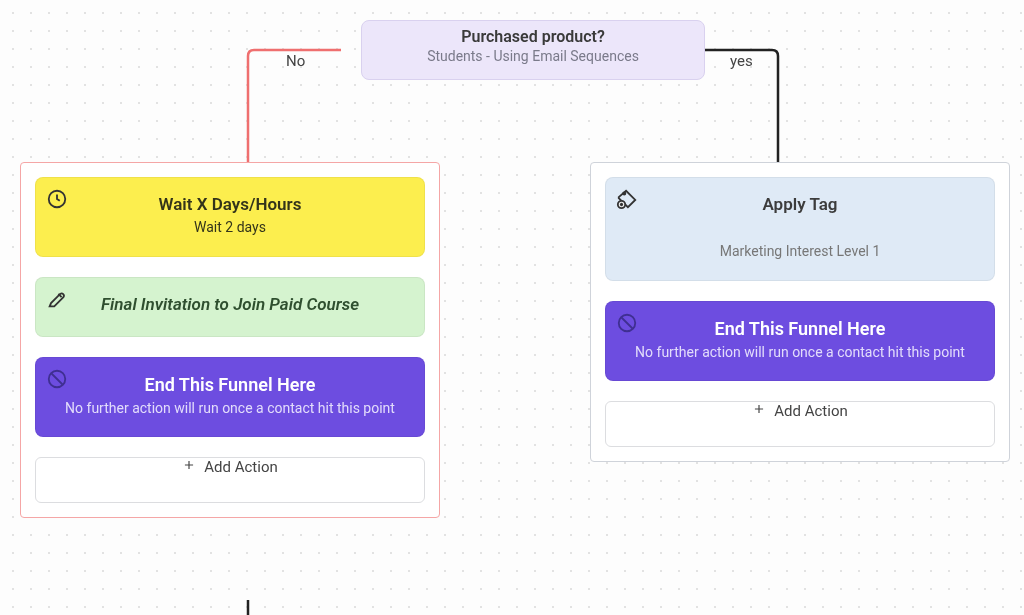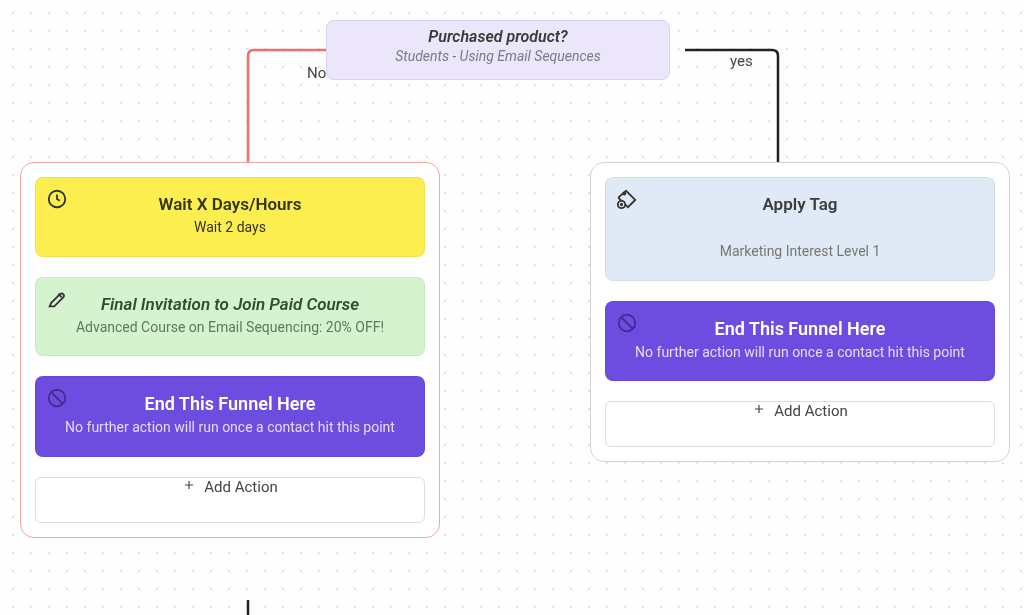--- a/index.html
+++ b/index.html
@@ -15,31 +15,30 @@
     position: relative;
     width: 1024px;
     height: 615px;
     background-color: #fdfdfd;
     background-image: radial-gradient(#e2e2e2 1px, transparent 1px);
     background-size: 18px 18px;
     background-position: 4px 4px;
   }
   .decision-node {
     position: absolute;
-    left: 326px;
+    left: 361px;
     top: 20px;
     width: 344px;
     height: 60px;
     background: #ece6fa;
     border: 1px solid #d9d1ef;
     border-radius: 8px;
     text-align: center;
     padding-top: 6px;
     box-sizing: border-box;
-    font-style: italic;
   }
   .decision-node .d-title {
     font-weight: 600;
     font-size: 16px;
     color: #3a3a3a;
   }
   .decision-node .d-sub {
     font-size: 14px;
     color: #7a7a8a;
     margin-top: 2px;
@@ -47,21 +46,21 @@
 
   .branch-label {
     position: absolute;
     font-size: 15px;
     color: #444;
   }
 
   .column {
     position: absolute;
     width: 420px;
-    border-radius: 14px;
+    border-radius: 4px;
     box-sizing: border-box;
     padding: 14px;
     background: #fff;
   }
   .col-left {
     left: 20px;
     top: 162px;
     border: 1.5px solid #f5a6a6;
   }
   .col-right {
@@ -145,21 +144,21 @@
 
   <svg class="connector">
 
     <path d="M341 50 H254 Q248 50 248 56 V162" fill="none" stroke="#ef6f6f" stroke-width="2.5"></path>
 
     <path d="M685 50 H772 Q778 50 778 56 V162" fill="none" stroke="#222" stroke-width="2.5"></path>
 
     <path d="M248 600 V615" fill="none" stroke="#222" stroke-width="2.5"></path>
   </svg>
 
-  <div class="branch-label" style="left:286px; top:64px;margin-left:21px;">No</div>
+  <div class="branch-label" style="left:286px; top:52px;">No</div>
   <div class="branch-label" style="left:730px; top:52px;">yes</div>
 
   <div class="decision-node">
     <div class="d-title">Purchased product?</div>
     <div class="d-sub">Students - Using Email Sequences</div>
   </div>
 
   <div class="column col-left">
 
     <div class="action-card card-yellow">
@@ -174,21 +173,20 @@
     </div>
 
     <div class="action-card card-green">
       <span class="icon">
         <svg viewBox="0 0 24 24" fill="none" stroke="currentColor" stroke-width="2">
           <path d="M4 20h5l10-10a2.5 2.5 0 0 0-3.5-3.5L5.5 16.5 4 20z"></path>
           <path d="M13.5 6.5l3.5 3.5"></path>
         </svg>
       </span>
       <div class="action-title">Final Invitation to Join Paid Course</div>
-      <div class="action-sub">Advanced Course on Email Sequencing: 20% OFF!</div>
     </div>
 
     <div class="action-card card-purple">
       <span class="icon">
         <svg viewBox="0 0 24 24" fill="none" stroke="currentColor" stroke-width="2">
           <circle cx="12" cy="12" r="9"></circle>
           <path d="M6 6l12 12"></path>
         </svg>
       </span>
       <div class="action-title">End This Funnel Here</div>

